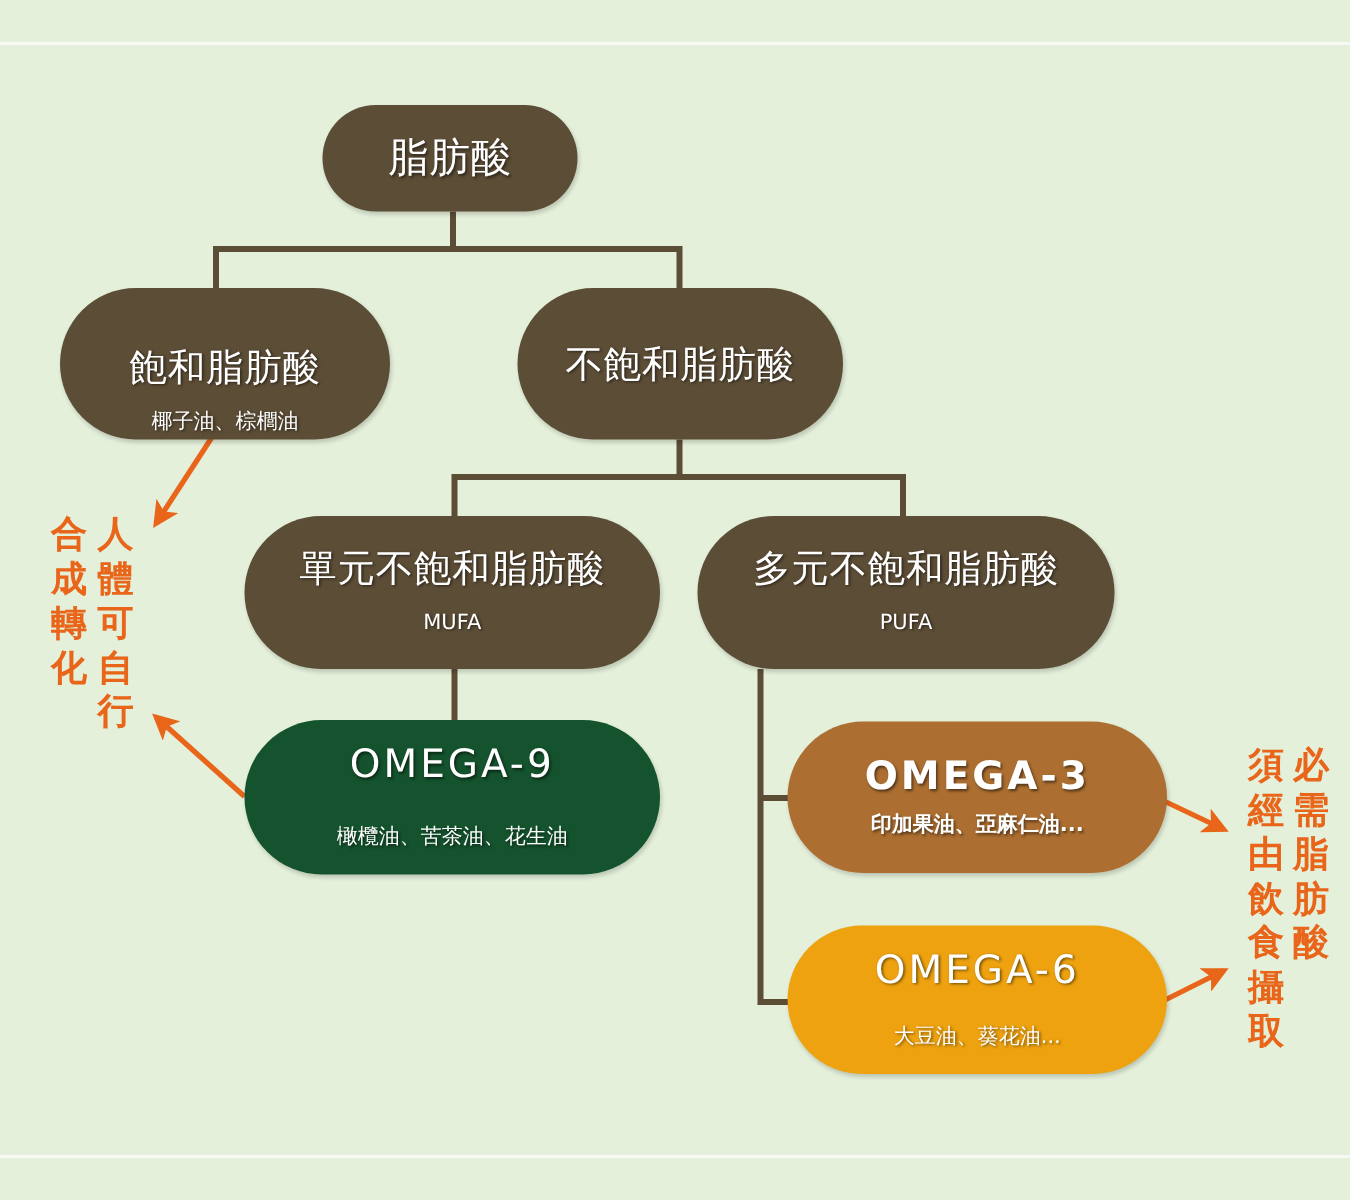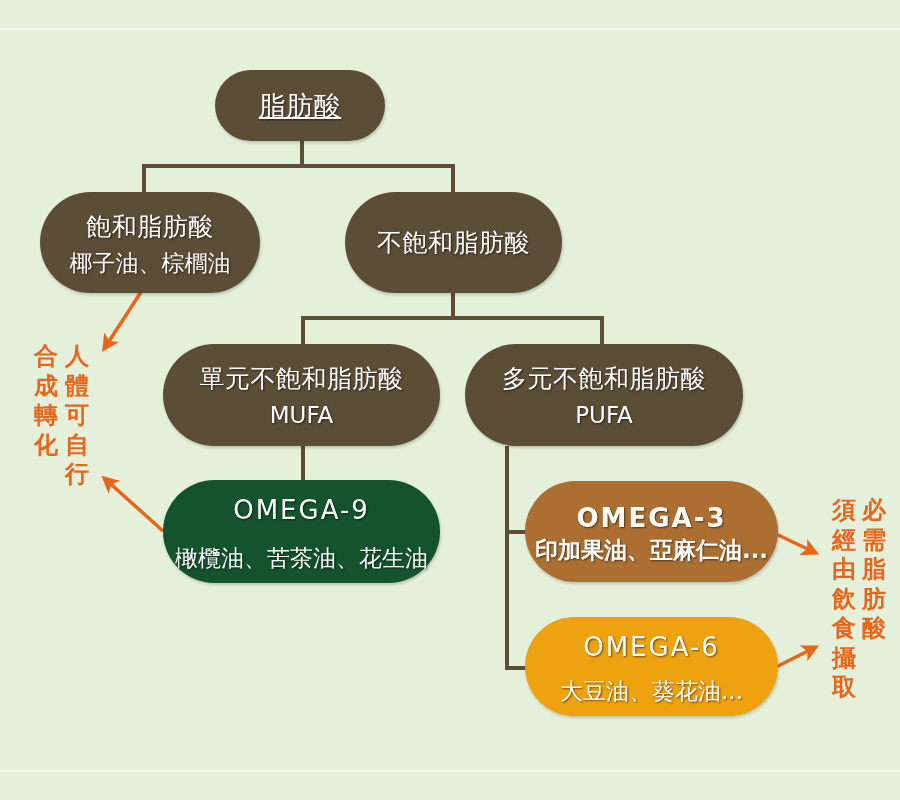--- a/index.html
+++ b/index.html
@@ -14,21 +14,21 @@
     .node {
       position: absolute;
       border-radius: 52px;
       display: flex; flex-direction: column; align-items: center; justify-content: center;
       color: #ffffff;
       text-shadow: 1px 1px 2px rgba(0,0,0,0.55);
       box-shadow: 1px 2px 3px rgba(0,0,0,0.18);
       box-sizing: border-box;
     }
     .node .title { font-size: 25px; line-height: 32px; letter-spacing: 0.5px; white-space: nowrap; }
-    .node .sub { font-size: 23px; line-height: 24px; margin-top: 8px; white-space: nowrap; }
+    .node .sub { font-size: 14px; line-height: 24px; margin-top: 8px; white-space: nowrap; }
     .node .title.latin { font-size: 26px; letter-spacing: 2px; }
     .brown { background: #5c4d36; }
     .vtext {
       position: absolute;
       color: #e8651a;
       font-weight: bold;
       font-size: 24px;
       line-height: 29.5px;
       width: 28px;
       text-align: center;
@@ -59,24 +59,24 @@
   </defs>
   <g stroke="#e8651a" stroke-width="3.5" fill="none">
     <line x1="141" y1="292" x2="104" y2="349" marker-end="url(#ah)"></line>
     <line x1="163" y1="531" x2="104" y2="478" marker-end="url(#ah)"></line>
     <line x1="776" y1="534" x2="816" y2="553" marker-end="url(#ah)"></line>
     <line x1="776" y1="667" x2="816" y2="647" marker-end="url(#ah)"></line>
   </g>
 </svg>
 
 <div class="node brown" style="left:215px; top:70px; width:170px; height:71px; border-radius:36px;">
-  <span class="title" style="font-size:27px;text-decoration:underline;">脂肪酸</span>
+  <span class="title" style="font-size:27px;">脂肪酸</span>
 </div>
 
-<div class="node brown" style="left:40px; top:192px; width:220px; height:101px;">
+<div class="node brown" style="left:40px; top:192px; width:220px; height:101px;justify-content:flex-end;">
   <span class="title">飽和脂肪酸</span>
   <span class="sub">椰子油、棕櫚油</span>
 </div>
 
 <div class="node brown" style="left:345px; top:192px; width:217px; height:101px;">
   <span class="title">不飽和脂肪酸</span>
 </div>
 
 <div class="node brown" style="left:163px; top:344px; width:277px; height:102px;">
   <span class="title">單元不飽和脂肪酸</span>

